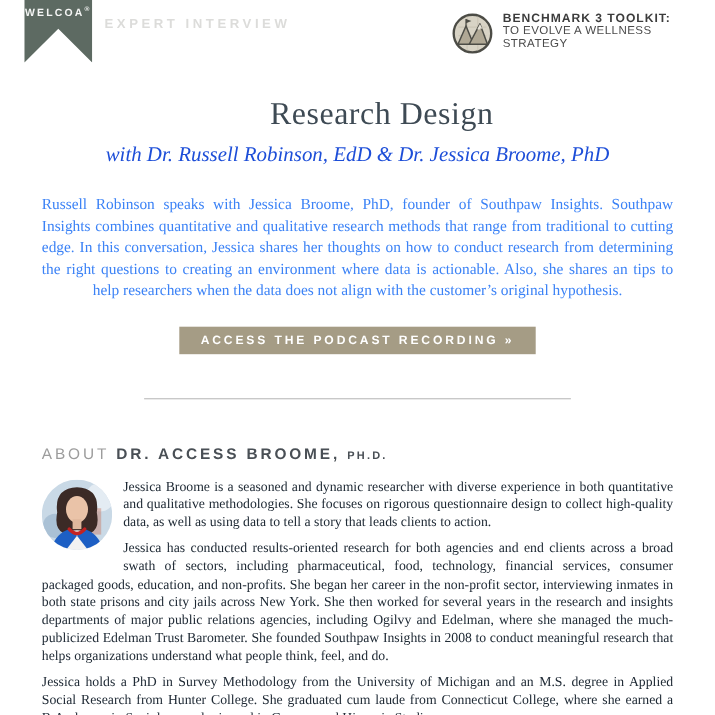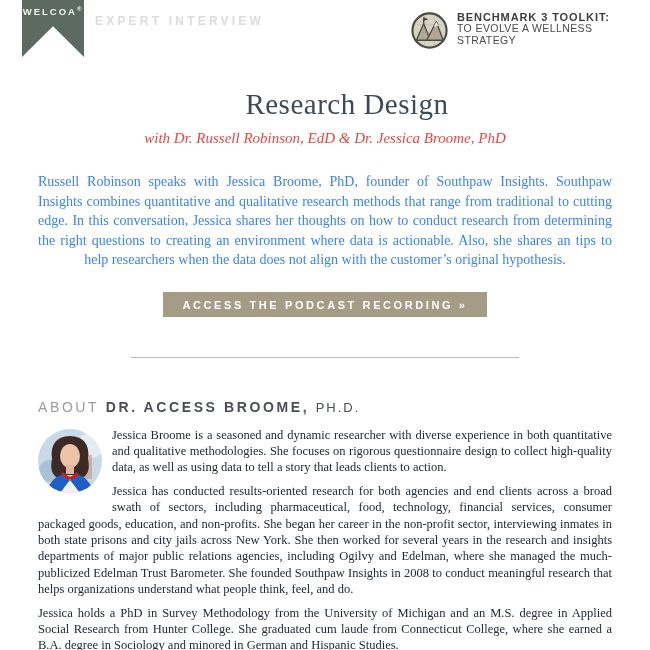--- a/index.html
+++ b/index.html
@@ -37,21 +37,21 @@
 
   
   .title {
     margin: 28px 0 0; text-align: center; font-weight: 400;
     font-size: 29px; letter-spacing: 0.5px; color: #3e4a54;
     font-family: "Liberation Serif", "DejaVu Serif", serif;
     padding-left: 44px;
   }
   .subtitle {
     margin: 9px 0 0; text-align: center; font-style: italic;
-    font-size: 15px; color: #ef4444;
+    font-size: 19px; color: #1d4ed8;
   }
   .intro {
     margin: 25px 38px 0; font-size: 14px; line-height: 19.5px; color: #3b82f6;
     text-align: justify; text-align-last: center;
   }
   .cta-row { text-align: center; margin-top: 22px; }
   .cta {
     display: inline-block; background: #a59c85; color: #ffffff; text-decoration: none;
     font-family: "Liberation Sans", "DejaVu Sans", sans-serif;
     font-size: 11px; font-weight: 700; letter-spacing: 2.6px;
@@ -62,21 +62,21 @@
     border-top: 1px solid #bbbbbb; height: 0;
   }
 
   
   .about-heading {
     margin: 41px 38px 11px; font-family: "Liberation Sans", "DejaVu Sans", sans-serif;
     font-size: 14px; letter-spacing: 2.6px; line-height: 16px;
   }
   .about-label { color: #9c9c9c; font-weight: 400; }
   .person-name { color: #494f55; font-weight: 700; }
-  .person-degree { color: #494f55; font-weight: 400; font-size: 13px; letter-spacing: 2px; }
+  .person-degree { color: #494f55; font-weight: 700; font-size: 10px; letter-spacing: 2px; }
   .bio { margin: 0 38px; font-size: 12.5px; line-height: 16.4px; color: #202b36; text-align: justify; }
   .bio p { margin: 0 0 7px; }
   .avatar {
     float: left; width: 64px; height: 64px; border-radius: 50%;
     overflow: hidden; margin: 2px 10px 9px 0;
   }
   .avatar svg { display: block; width: 64px; height: 64px; }
 </style>
 </head>
 <body>

